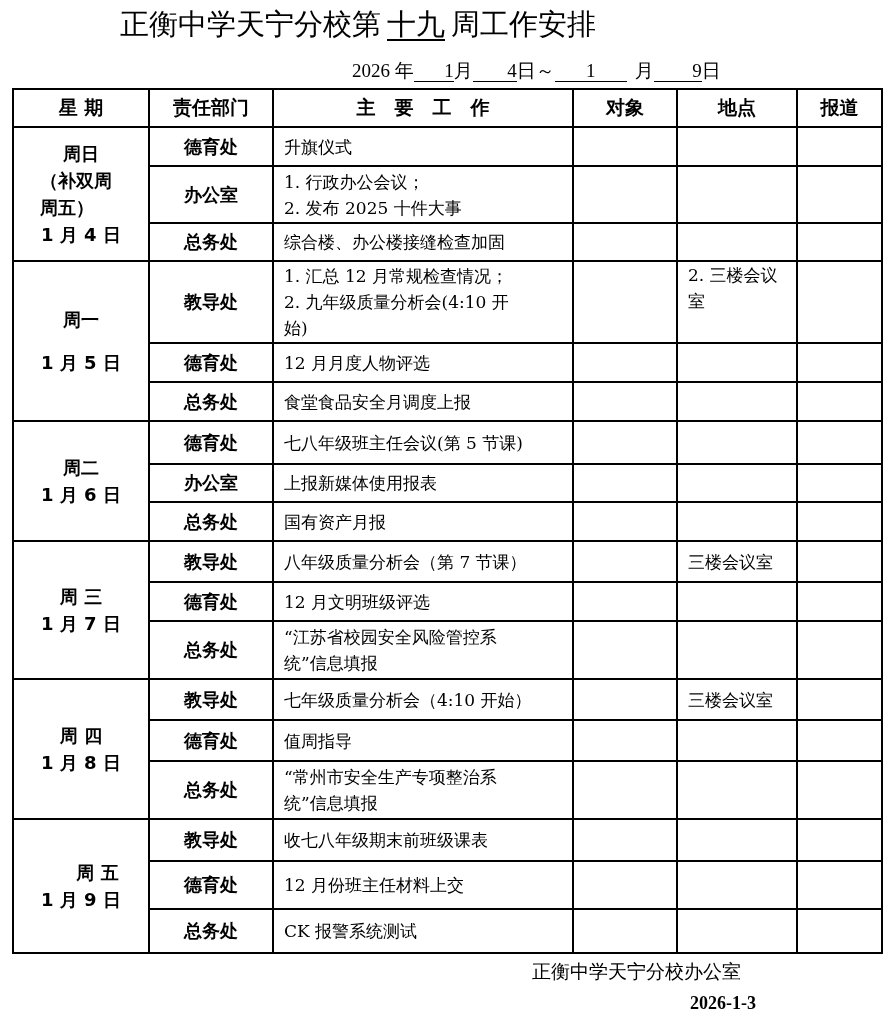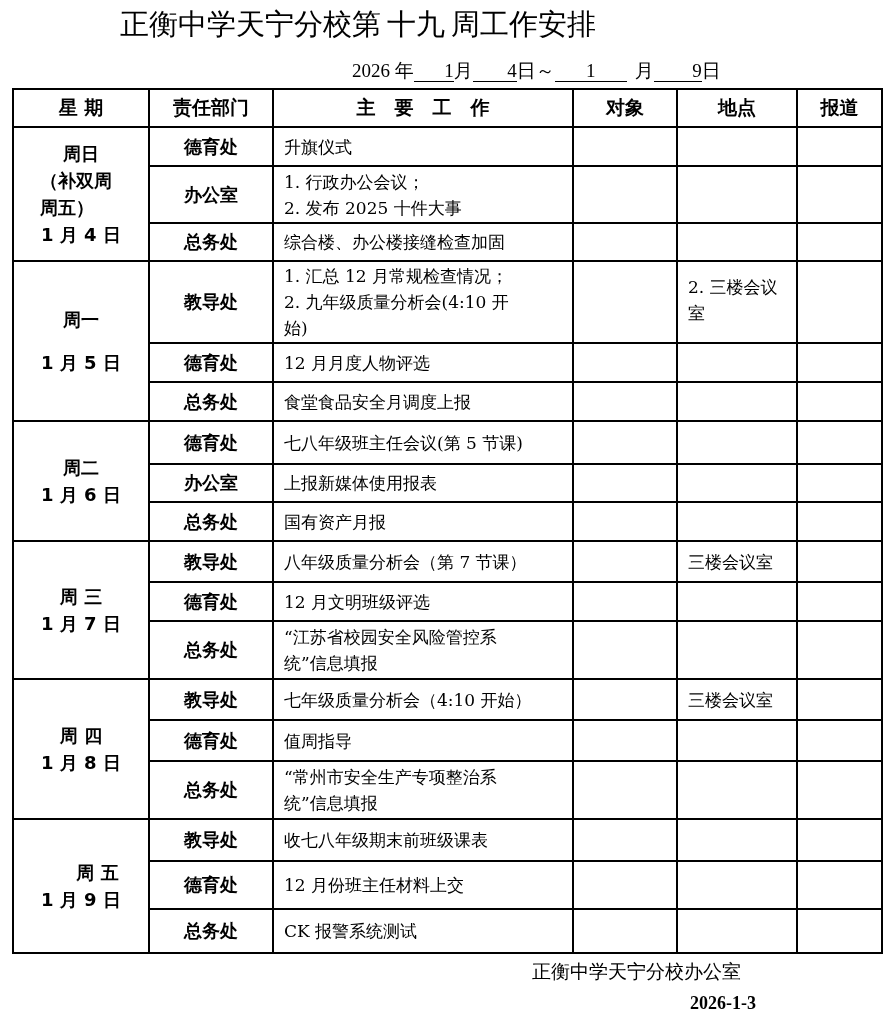--- a/index.html
+++ b/index.html
@@ -4,21 +4,21 @@
 <style>
   * { box-sizing: border-box; margin: 0; padding: 0; }
   html, body { width: 892px; height: 1020px; background: #ffffff; overflow: hidden; }
   body { position: relative; font-family: "DejaVu Serif", "Liberation Serif", serif; color: #000; }
   .title {
     position: absolute; left: 0; top: 4px; width: 892px; text-align: left;
     padding-left: 120px;
     font-family: "DejaVu Sans", "Liberation Sans", sans-serif;
     font-size: 29px; letter-spacing: 0px; line-height: 40px;
   }
-  .title .u { text-underline-offset: 5px; text-decoration-thickness: 2px; padding: 0 6px; }
+  .title .u { text-decoration: underline; text-underline-offset: 5px; text-decoration-thickness: 2px; padding: 0 6px; }
   .daterange {
     position: absolute; left: 352px; top: 58px; font-size: 19px; line-height: 26px;
     font-family: "Liberation Serif", "DejaVu Serif", serif; white-space: nowrap;
   }
   .daterange .blank { display: inline-block; border-bottom: 1.5px solid #000; text-align: right; line-height: 20px; }
   table.sched {
     position: absolute; left: 12px; top: 88px; width: 869px;
     border-collapse: collapse; table-layout: fixed;
   }
   table.sched td, table.sched th { border: 2px solid #000; vertical-align: middle; }
@@ -120,21 +120,21 @@
           <span style="display: block;">周一</span>
           <span style="display: block; margin-top: 16px;">1 月 5 日</span>
         </td>
         <td class="dept">教导处</td>
         <td class="work">
           <span class="line">1. 汇总 12 月常规检查情况；</span>
           <span class="line">2. 九年级质量分析会(4:10 开</span>
           <span class="line">始)</span>
         </td>
         <td class="blank"></td>
-        <td class="place" style="vertical-align: top; padding-top: 12px;">2. 三楼会议室</td>
+        <td class="place" style="vertical-align: top; ">2. 三楼会议室</td>
         <td class="blank"></td>
       </tr>
       <tr style="height: 39px;">
         <td class="dept">德育处</td>
         <td class="work">
           <span class="line">12 月月度人物评选</span>
         </td>
         <td class="blank"></td>
         <td class="place" style="vertical-align: middle;"></td>
         <td class="blank"></td>

